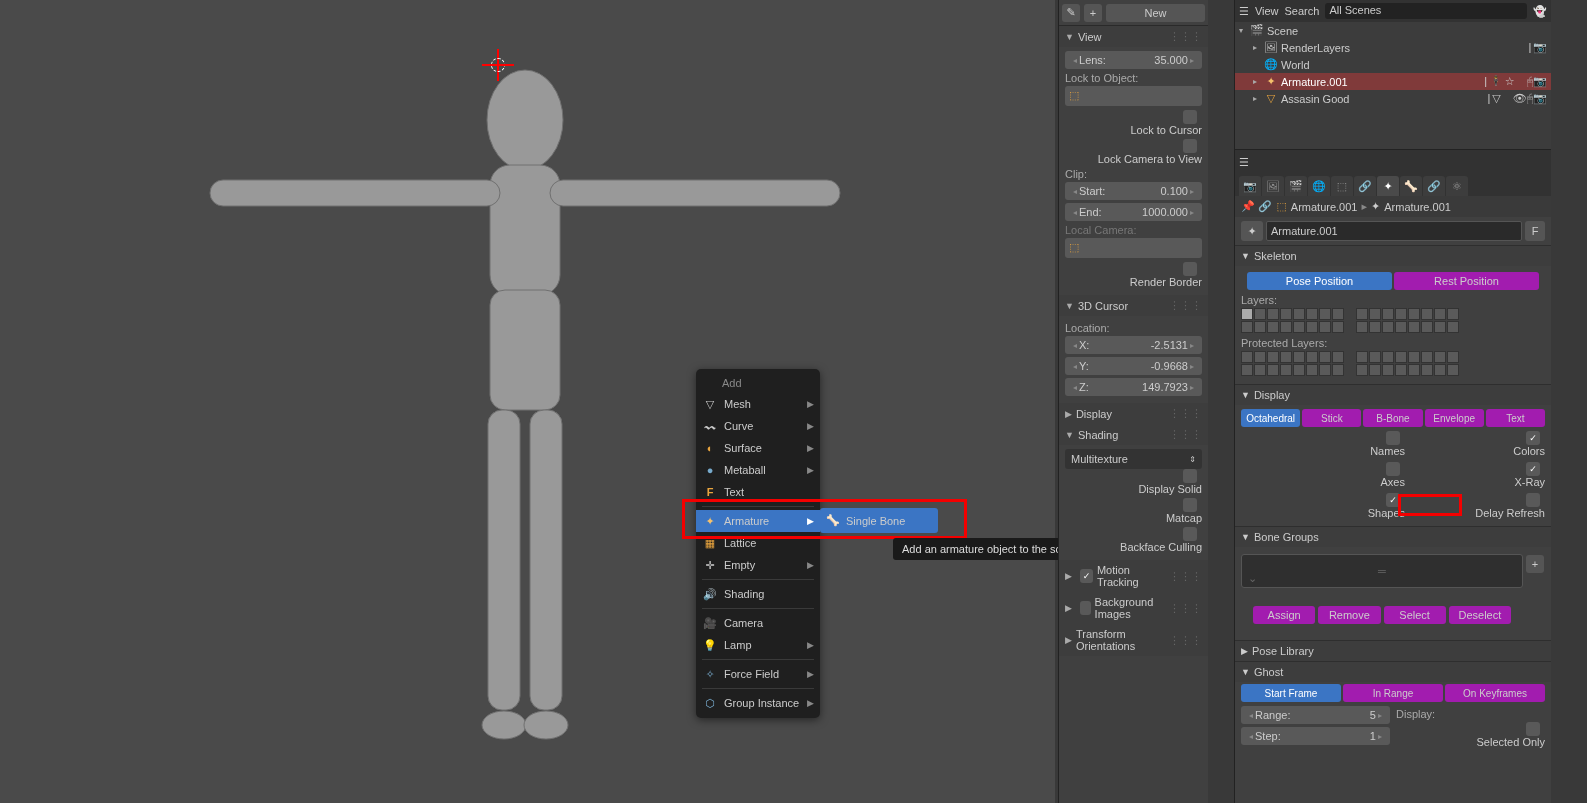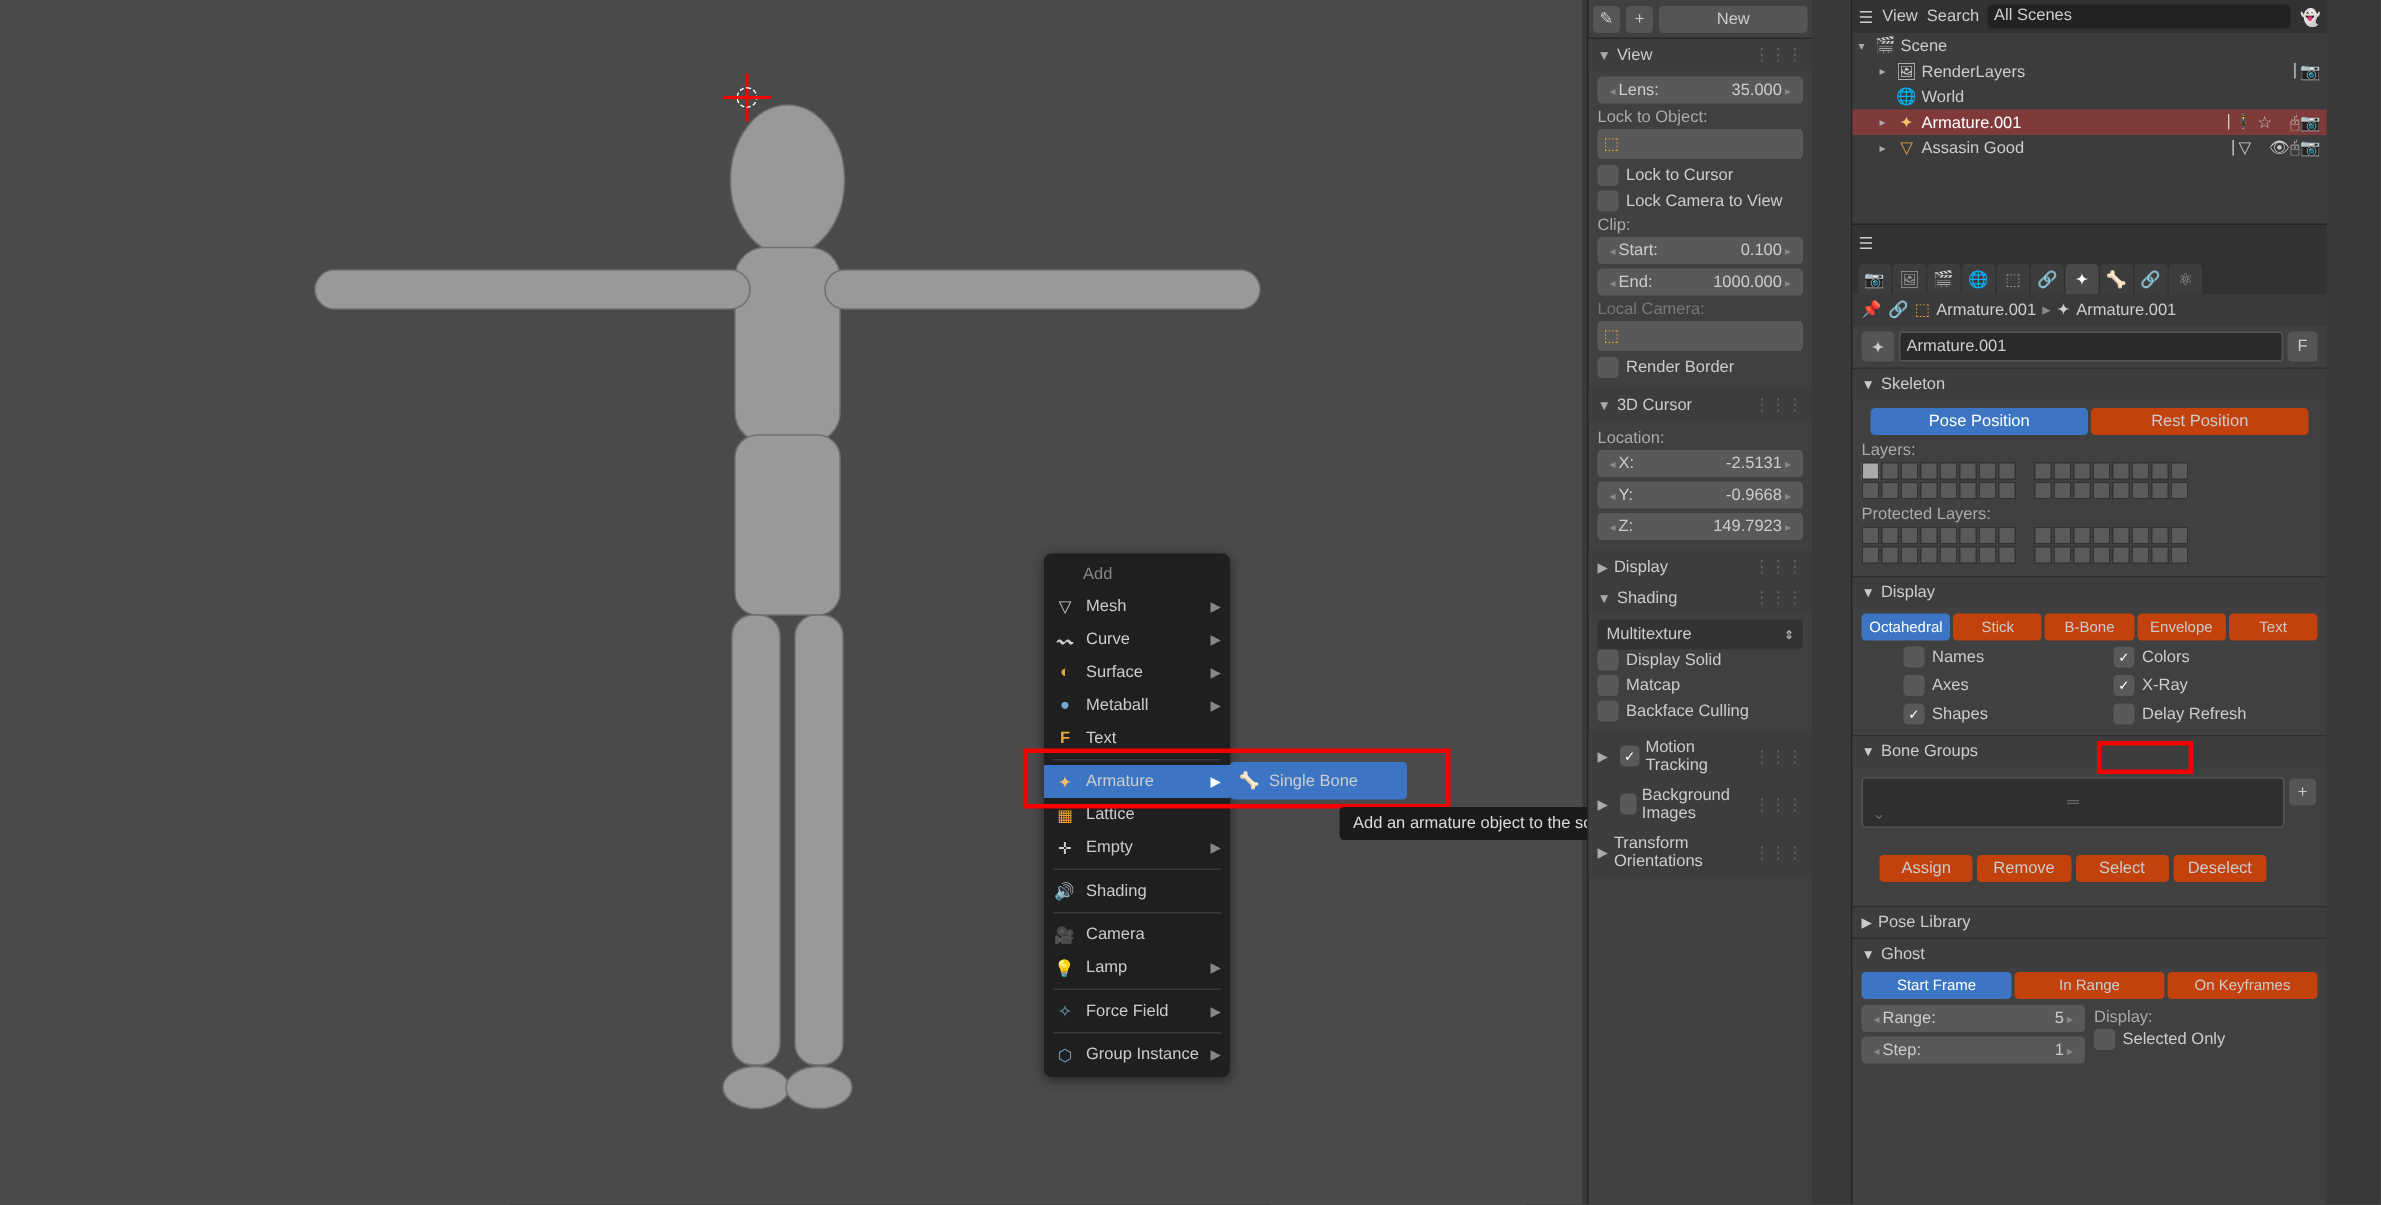--- a/index.html
+++ b/index.html
@@ -37,21 +37,21 @@
 .n-header-btns .new { flex: 1; height: 18px; background: #555; border-radius: 3px; display:flex;align-items:center;justify-content:center; }
 
 .section-header { display: flex; align-items: center; padding: 4px 6px; background: #3d3d3d; cursor: pointer; }
 .section-header .tri { font-size: 9px; margin-right: 4px; color:#aaa; }
 .section-header .drag { margin-left: auto; color: #666; }
 .section-body { padding: 4px 6px; }
 .num-field { display: flex; align-items: center; background: #595959; border-radius: 3px; height: 18px; padding: 0 6px; margin-bottom: 3px; width: 100%; }
 .num-field .nf-label { flex: 1; color: #ccc; }
 .num-field .nf-val { color: #ccc; }
 .num-field .nf-arw { color: #888; font-size: 8px; padding: 0 2px; }
-.check-row { display: flex; align-items: center; margin-bottom: 3px; }
+.check-row { display: flex; align-items: flex-end; margin-bottom: 3px; flex-direction: column; }
 .checkbox { width: 14px; height: 14px; border-radius: 3px; background: #595959; margin-right: 5px; display:inline-flex;align-items:center;justify-content:center; font-size:9px; color:#fff; }
 .obj-field { height: 20px; background: #595959; border-radius: 3px; display:flex; align-items:center; padding:0 4px; margin-bottom:4px; }
 .obj-field .cube { width:14px; height:14px; margin-right:4px; color:#e8a43e; }
 
 .panel-r { position: absolute; left: 1234px; top: 0; width: 317px; height: 803px; background: #404040; border-left: 1px solid #222; display:flex; flex-direction:column; }
 .outliner { height: 150px; border-bottom: 1px solid #222; background:#3c3c3c; }
 .outliner-hdr { height: 22px; background: #323232; display:flex; align-items:center; padding:0 4px; gap:6px; }
 .outliner-row { display:flex; align-items:center; padding:2px 4px; cursor:pointer; }
 .outliner-row.sel { background: #803a3a; }
 .outliner-row .indent { display:inline-block; }
@@ -65,21 +65,21 @@
 .prop-tab { width:22px; height:20px; background:#3d3d3d; border-radius:3px 3px 0 0; display:flex;align-items:center;justify-content:center; color:#999; }
 .prop-tab.active { background:#4a4a4a; color:#fff; }
 
 .breadcrumb { display:flex; align-items:center; padding:4px 6px; gap:4px; background:#3a3a3a; }
 .name-field-row { display:flex; padding:4px 6px; gap:3px; }
 .name-field-row .sel-ico { width:22px; height:20px; background:#555; border-radius:3px; display:flex;align-items:center;justify-content:center; }
 .name-field-row input { flex:1; height:20px; background:#2a2a2a; border:1px solid #555; color:#ccc; padding:0 4px; border-radius:2px; }
 .name-field-row .f-btn { width:20px; height:20px; background:#555; border-radius:3px; display:flex;align-items:center;justify-content:center; }
 
 .btn-row { display:flex; padding:2px 6px; gap:2px; }
-.toggle-btn { flex:1; height:18px; background:#c2410c; border-radius:3px; display:flex;align-items:center;justify-content:center; cursor:pointer; }
+.toggle-btn { flex:1; height:18px; background:#a21caf; border-radius:3px; display:flex;align-items:center;justify-content:center; cursor:pointer; }
 .toggle-btn.active { background:#3b75c4; color:#fff; }
 .toggle-btn.small { font-size:10px; }
 
 .prop-section { border-top: 1px solid #2e2e2e; }
 .prop-section .ps-header { display:flex; align-items:center; padding:4px 6px; background:#3d3d3d; cursor:pointer; }
 .prop-section .ps-header .tri { font-size:9px; margin-right:4px; }
 .prop-section .ps-body { padding:4px 6px; }
 .sub-label { color:#aaa; margin:2px 0; }
 
 .layer-grid { display:flex; gap:12px; margin-bottom:4px; }

